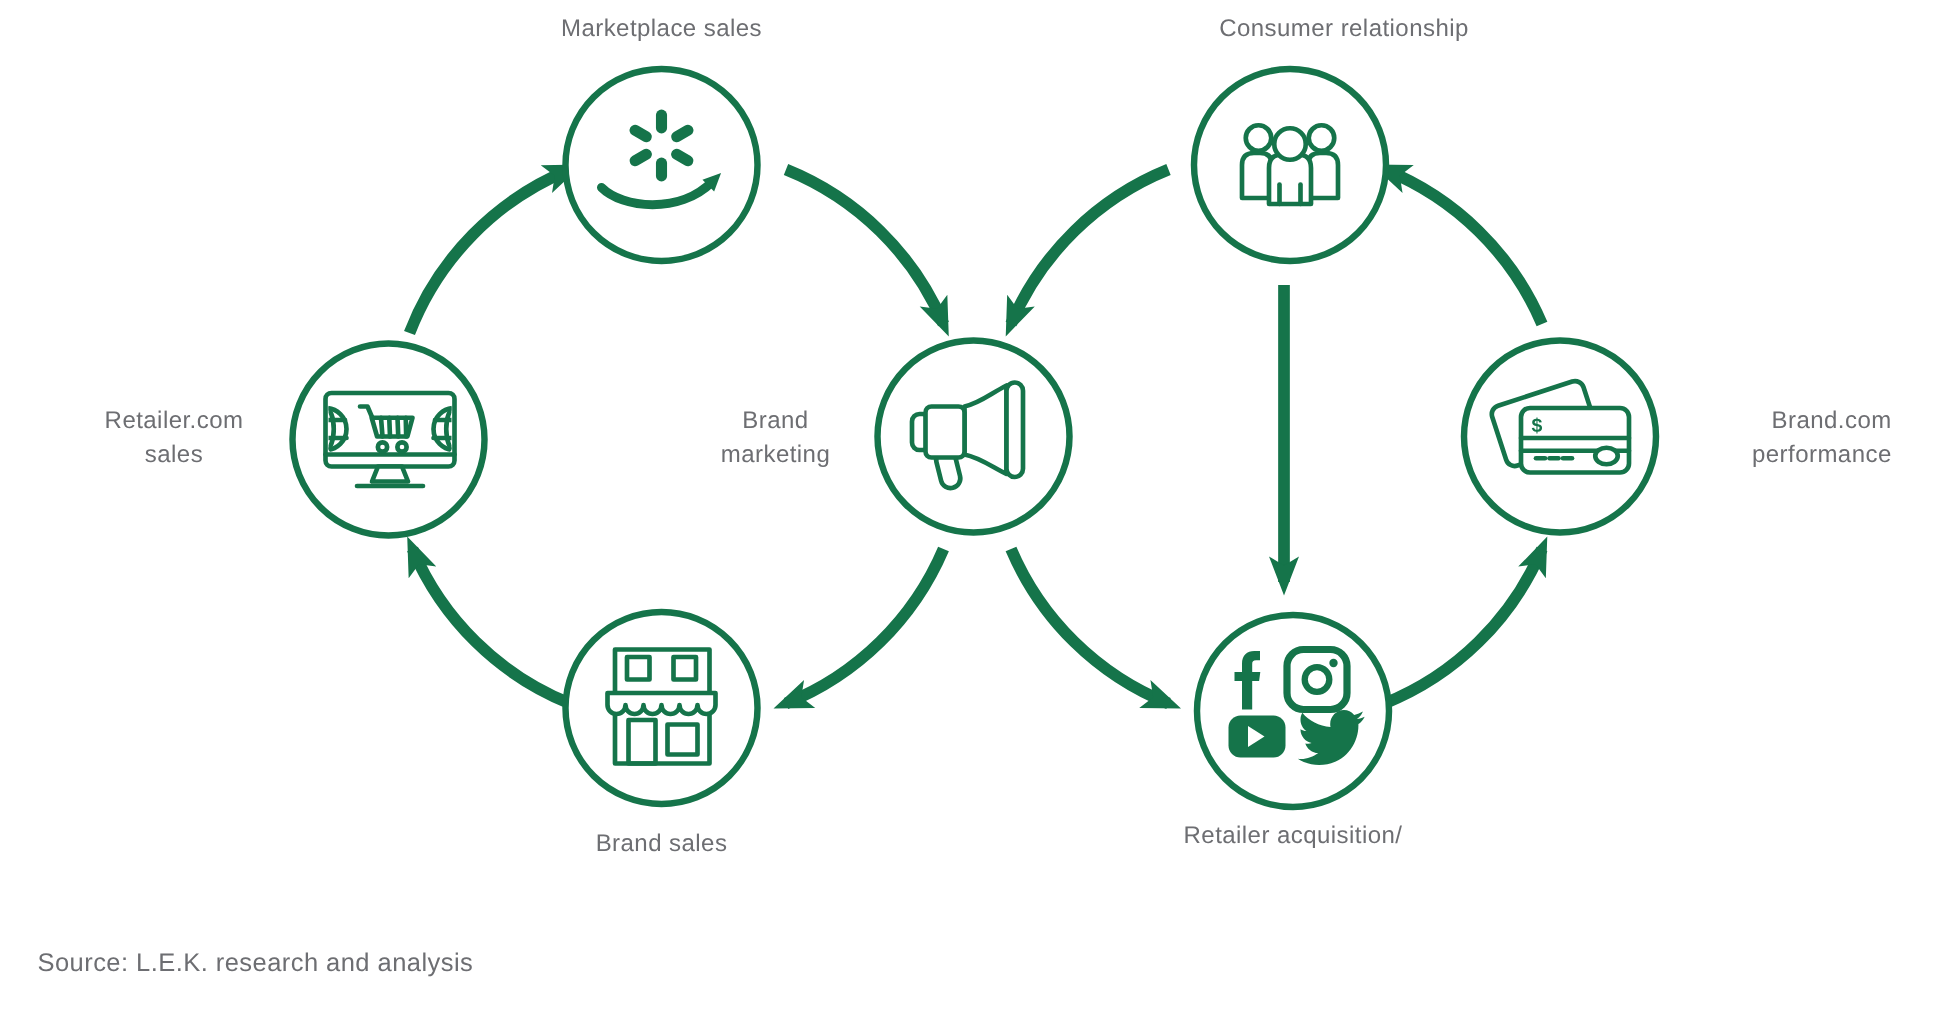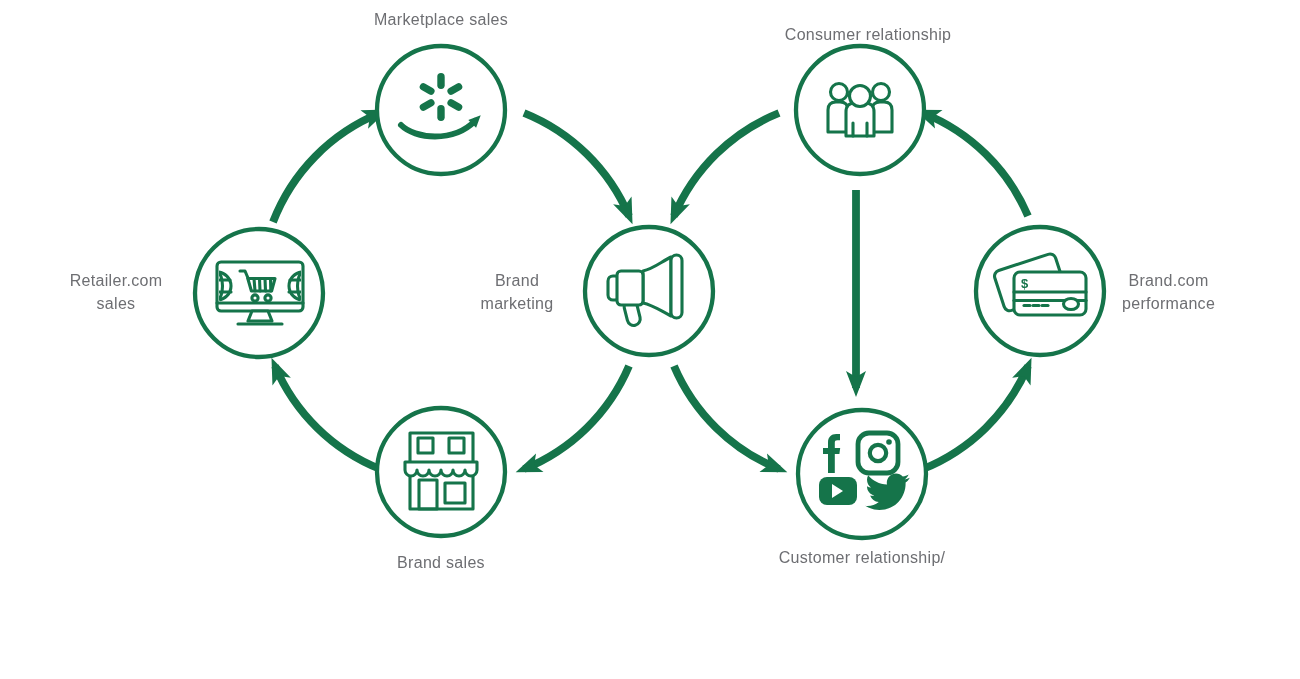--- a/index.html
+++ b/index.html
@@ -13,21 +13,21 @@
   .arrow{stroke:var(--green);stroke-width:7.8px;fill:none;}
   .ic{stroke:var(--green);stroke-width:3.1px;fill:#fff;stroke-linejoin:round;}
   .icn{stroke:var(--green);stroke-width:3.1px;fill:none;stroke-linejoin:round;stroke-linecap:round;}
   .icf{fill:var(--green);stroke:none;}
   .smile{stroke:var(--green);stroke-width:6px;fill:none;stroke-linecap:round;}
   .lbl{
     position:absolute; color:var(--gray); font-size:16px; line-height:23px;
     letter-spacing:.3px; white-space:nowrap; text-align:center;
   }
   .lbl.center{transform:translateX(-50%);}
-  .lbl.left-align{text-align:center;}
+  .lbl.left-align{text-align:right;margin-left:46px;}
   .src{position:absolute; color:var(--gray); font-size:17px; letter-spacing:.3px;}
   .card-sym{font-family:"Liberation Sans", sans-serif; font-size:13px; font-weight:bold; fill:var(--green);}
 </style>
 </head>
 <body>
 
 <div class="stage">
 
   <svg width="1300" height="679" viewBox="0 0 1300 679">
     <defs>
@@ -170,21 +170,21 @@
       <g transform="translate(1,-6) scale(2)">
         <path class="icf" d="M23.4,4.9 c-0.8,0.4-1.7,0.6-2.6,0.8 c0.9-0.6,1.6-1.5,2-2.5 c-0.9,0.5-1.8,0.9-2.9,1.1 C19,3.3,17.8,2.7,16.5,2.7 c-2.5,0-4.6,2.1-4.6,4.6 c0,0.4,0,0.7,0.1,1 C8.2,8.1,4.8,6.3,2.6,3.6 C2.2,4.3,2,5.1,2,5.9 c0,1.6,0.8,3,2,3.8 C3.3,9.7,2.6,9.5,2,9.1 l0,0.1 c0,2.2,1.6,4.1,3.7,4.5 c-0.4,0.1-0.8,0.2-1.2,0.2 c-0.3,0-0.6,0-0.9-0.1 c0.6,1.8,2.3,3.2,4.3,3.2 c-1.6,1.2-3.6,2-5.7,2 c-0.4,0-0.7,0-1.1-0.1 c2,1.3,4.5,2.1,7.1,2.1 c8.5,0,13.1-7,13.1-13.1 c0-0.2,0-0.4,0-0.6 C22,7,22.8,6,23.4,4.9 Z"></path>
       </g>
     </g>
   </svg>
 
   <div class="lbl center" style="left:441px;top:8px;">
     <span>Marketplace sales</span>
   </div>
 
-  <div class="lbl center" style="left:868px;top:8px;margin-top:15px;">
+  <div class="lbl center" style="left:896px;top:8px;">
     <span>Consumer relationship</span>
   </div>
 
   <div class="lbl center" style="left:517px;top:269px;">
     <span>Brand</span><br>
     <span>marketing</span>
   </div>
 
   <div class="lbl center" style="left:116px;top:269px;">
     <span>Retailer.com</span><br>
@@ -194,17 +194,18 @@
   <div class="lbl left-align" style="left:1122px;top:269px;">
     <span>Brand.com</span><br>
     <span>performance</span>
   </div>
 
   <div class="lbl center" style="left:441px;top:551px;">
     <span>Brand sales</span>
   </div>
 
   <div class="lbl center" style="left:862px;top:546px;">
-    <span>Customer relationship/</span><br>
-  </div>
-
+    <span>Retailer acquisition/</span><br>
+  </div>
+
+  <div class="src" style="left:25px;top:632px;">Source: L.E.K. research and analysis</div>
 
 </div>
 
 </body></html>

